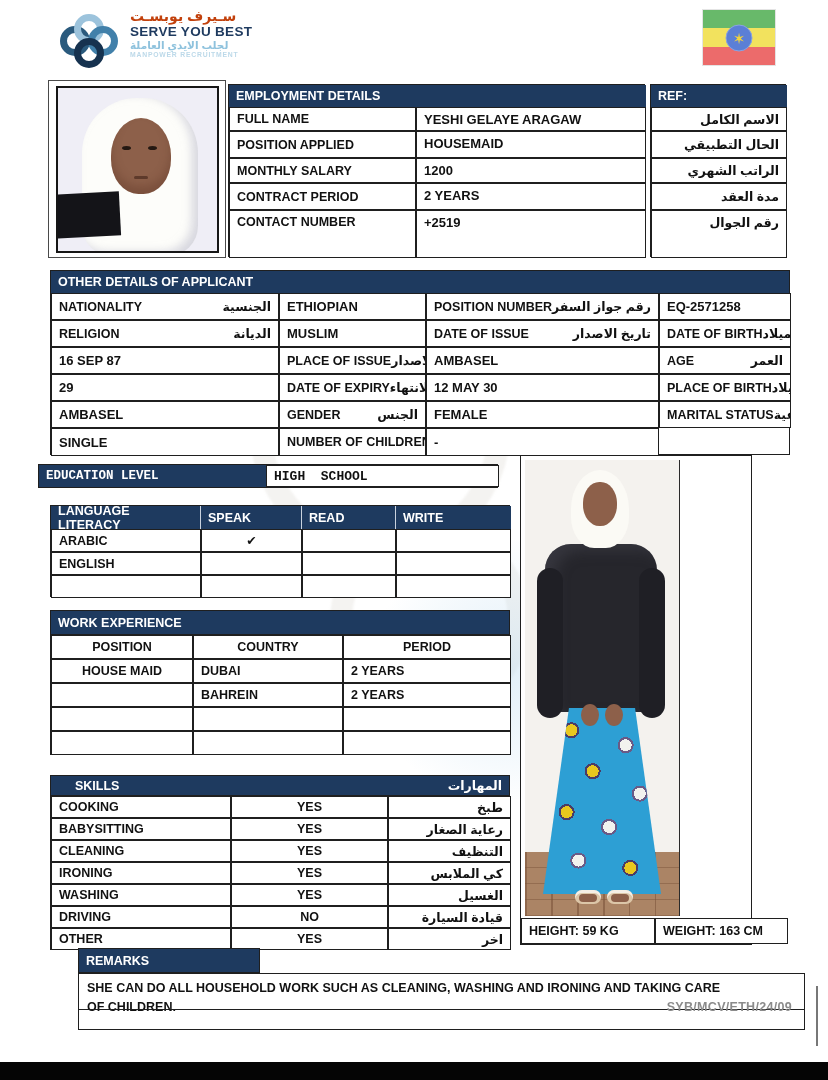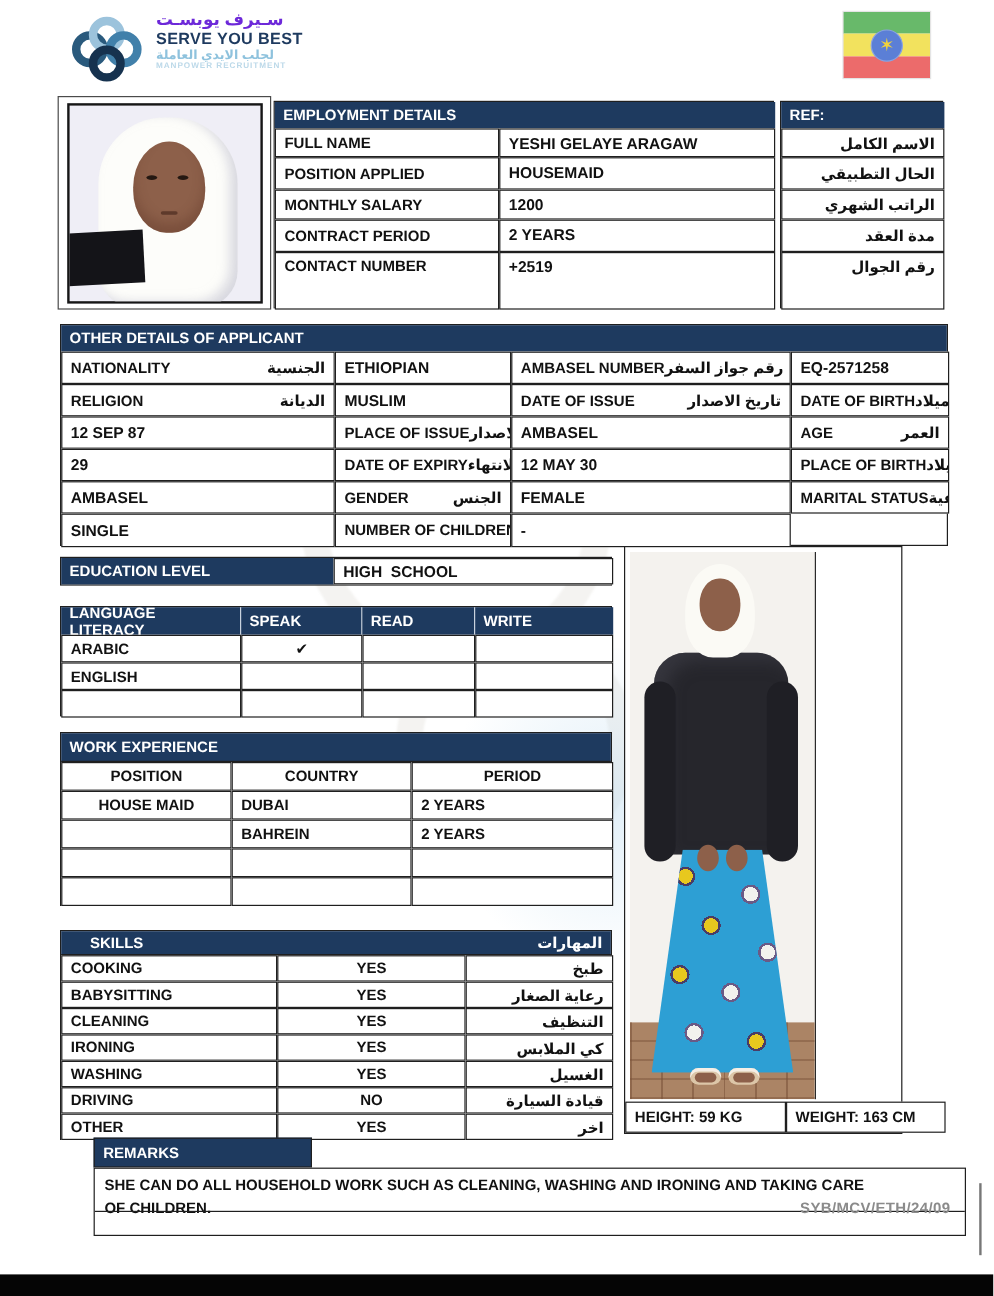--- a/index.html
+++ b/index.html
@@ -10,21 +10,21 @@
     overflow:hidden;
   }
   .abs { position:absolute; }
 
   
   .wm-ring { position:absolute; border-radius:50%; border:22px solid rgba(205,200,190,0.22); filter:blur(1px); }
   .wm-blue { position:absolute; border-radius:50%; background:radial-gradient(circle, rgba(190,220,240,0.45), rgba(190,220,240,0) 70%); }
 
   
   .ring { position:absolute; border-radius:50%; }
-  .logo-ar-title { font-size:14px; font-weight:bold; color:#6d28d9; }
+  .logo-ar-title { font-size:14px; font-weight:bold; color:#c2410c; }
   .logo-name { font-size:13.5px; font-weight:bold; color:#1e3a5f; letter-spacing:.3px; }
   .logo-ar-sub { font-size:10.5px; font-weight:bold; color:#8ec2dd; }
   .logo-sub { font-size:6.8px; font-weight:bold; color:#bcd9e9; letter-spacing:.8px; }
 
   
   .flag { width:72px; height:55px; box-shadow:0 0 0 1px #e4e4e4; }
   .flag .stripe { height:18.34px; }
   .flag .emblem { position:absolute; left:50%; top:50%; transform:translate(-50%,-50%);
     width:27px; height:27px; border-radius:50%; background:#5b7fd6; border:1.5px solid #8aa3e2;
     display:flex; align-items:center; justify-content:center; color:#f2d33c; font-size:15px; line-height:1; }
@@ -158,40 +158,40 @@
 
   <div class="abs outer" style="left:50px; top:270px; width:740px; height:185px;">
     <div class="hdr" style="height:22px;">OTHER DETAILS OF APPLICANT</div>
     <div class="grid" style="grid-template-columns:228px 147px 233px 132px; grid-template-rows:repeat(6, 27.1px);">
       <div class="cell lr">
           <span>NATIONALITY</span>
           <span>الجنسية</span>
         </div>
       <div class="cell val">ETHIOPIAN</div>
       <div class="cell lr">
-          <span>AMBASEL NUMBER</span>
+          <span>POSITION NUMBER</span>
           <span>رقم جواز السفر</span>
         </div>
       <div class="cell val">EQ-2571258</div>
 
       <div class="cell lr">
           <span>RELIGION</span>
           <span>الديانة</span>
         </div>
       <div class="cell val">MUSLIM</div>
       <div class="cell lr">
           <span>DATE OF ISSUE</span>
           <span>تاريخ الاصدار</span>
         </div>
 
       <div class="cell lr">
           <span>DATE OF BIRTH</span>
           <span>تاريخ الميلاد</span>
         </div>
-      <div class="cell val">12 SEP 87</div>
+      <div class="cell val">16 SEP 87</div>
       <div class="cell lr">
           <span>PLACE OF ISSUE</span>
           <span>مكان الاصدار</span>
         </div>
       <div class="cell val">AMBASEL</div>
 
       <div class="cell lr">
           <span>AGE</span>
           <span>العمر</span>
         </div>
@@ -219,21 +219,21 @@
         </div>
       <div class="cell val">SINGLE</div>
       <div class="cell lr">
           <span>NUMBER OF CHILDREN</span>
           <span>عدد الاطفال</span>
         </div>
       <div class="cell val">-</div>
     </div>
   </div>
 
-  <div class="abs outer grid" style="left:50px; top:464px; width:460px; height:24px; grid-template-columns:227px 233px;">
+  <div class="abs outer grid" style="left:38px; top:464px; width:460px; height:24px; grid-template-columns:227px 233px;font-family:Liberation Mono, monospace;">
     <div class="hdr">EDUCATION LEVEL</div>
     <div class="cell val pre">HIGH  SCHOOL</div>
   </div>
 
   <div class="abs outer grid" style="left:50px; top:505px; width:460px; height:92px; grid-template-columns:150px 101px 94px 115px; grid-template-rows:23px 23px 23px 23px;">
     <div class="hdr hdr-div">LANGUAGE LITERACY</div>
     <div class="hdr hdr-div">SPEAK</div>
     <div class="hdr hdr-div">READ</div>
     <div class="hdr">WRITE</div>
 

